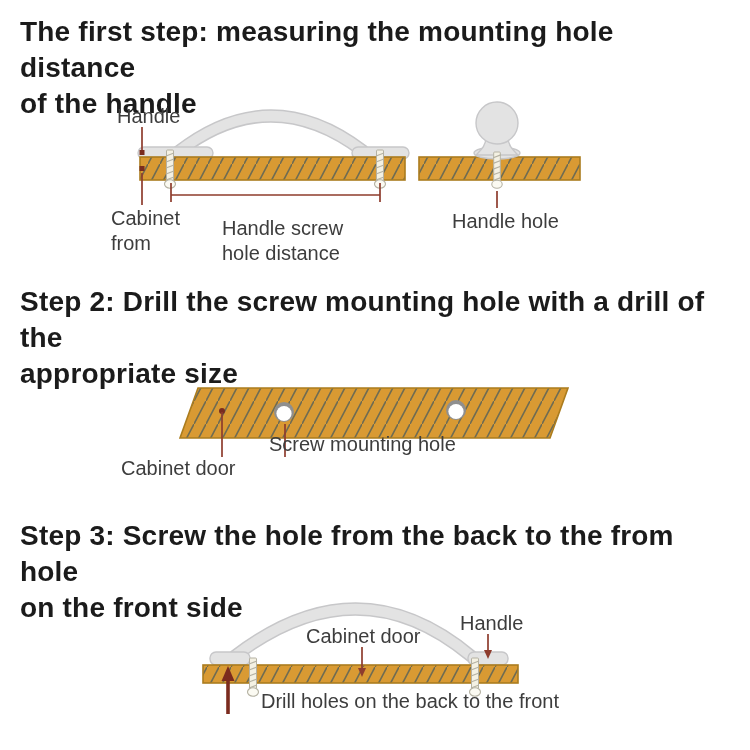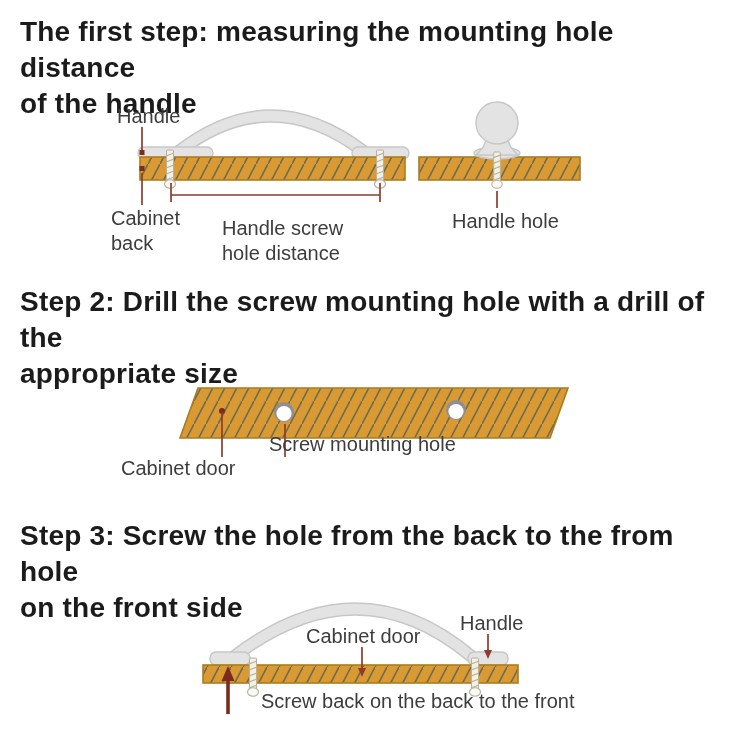--- a/index.html
+++ b/index.html
@@ -98,21 +98,21 @@
       <path class="leader" d="M42,78 V110"></path>
     </g>
 
     <path class="leader" d="M71,88 V107 M280,88 V107 M71,100 H280"></path>
 
     <path class="leader" d="M397,96 V113"></path>
   </svg>
 
   <div class="lbl" style="left:117px;top:104px">Handle</div>
   <div class="lbl" style="left:111px;top:206px">Cabinet
-back</div>
+from</div>
   <div class="lbl" style="left:222px;top:216px">Handle screw
 hole distance</div>
   <div class="lbl" style="left:452px;top:209px">Handle hole</div>
 
   <h1 class="title" style="left:20px;top:284px;width:712px">Step 2: Drill the screw mounting hole with a drill of the
 appropriate size</h1>
 
   <svg class="illus" style="left:170px;top:378px" width="410" height="84" viewBox="0 0 410 84">
 
     <g>
@@ -172,15 +172,15 @@
     </g>
 
     <g>
       <path class="leader" d="M293,36 V54"></path>
       <polygon class="leader-head" points="293,61 289,52 297,52"></polygon>
     </g>
   </svg>
 
   <div class="lbl" style="left:306px;top:624px">Cabinet door</div>
   <div class="lbl" style="left:460px;top:611px">Handle</div>
-  <div class="lbl" style="left:261px;top:689px">Screw back on the back to the front</div>
+  <div class="lbl" style="left:261px;top:689px">Drill holes on the back to the front</div>
 
 </div>
 
 </body></html>

